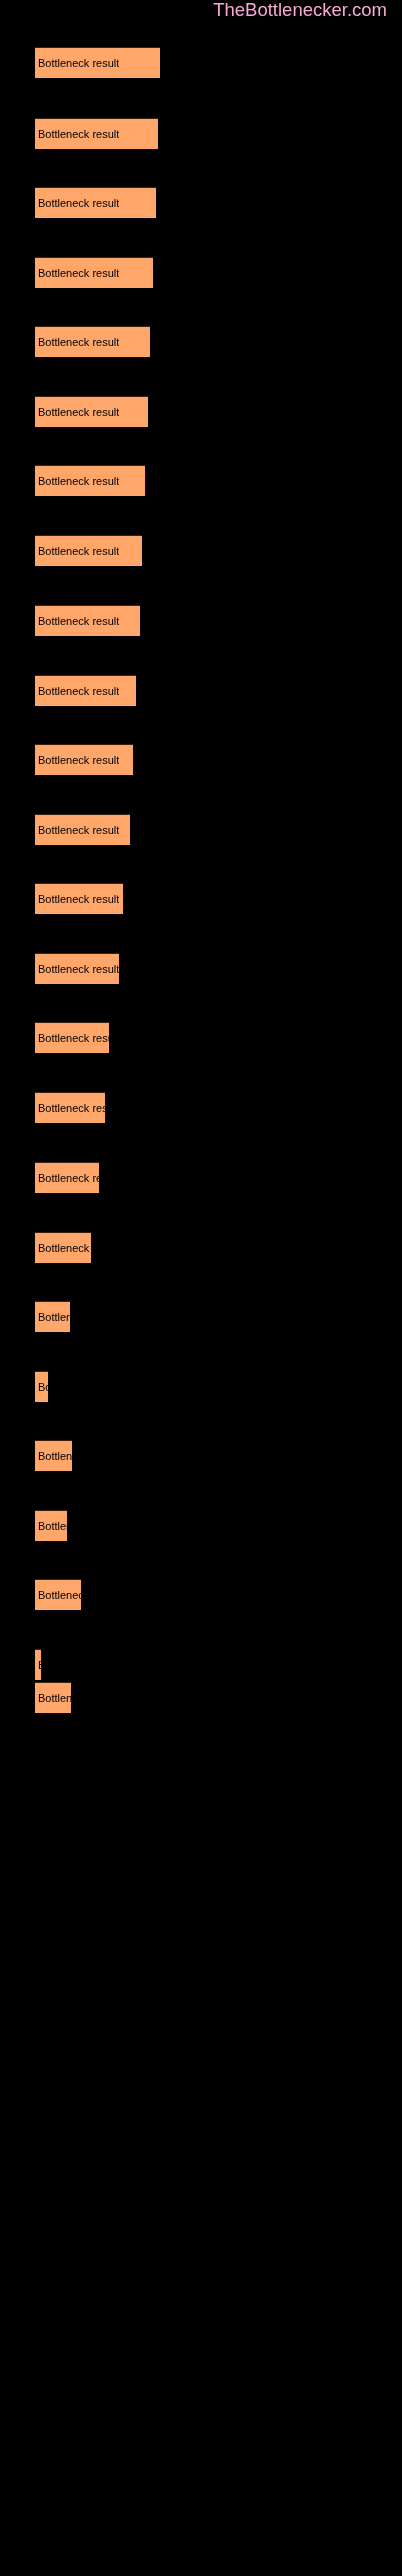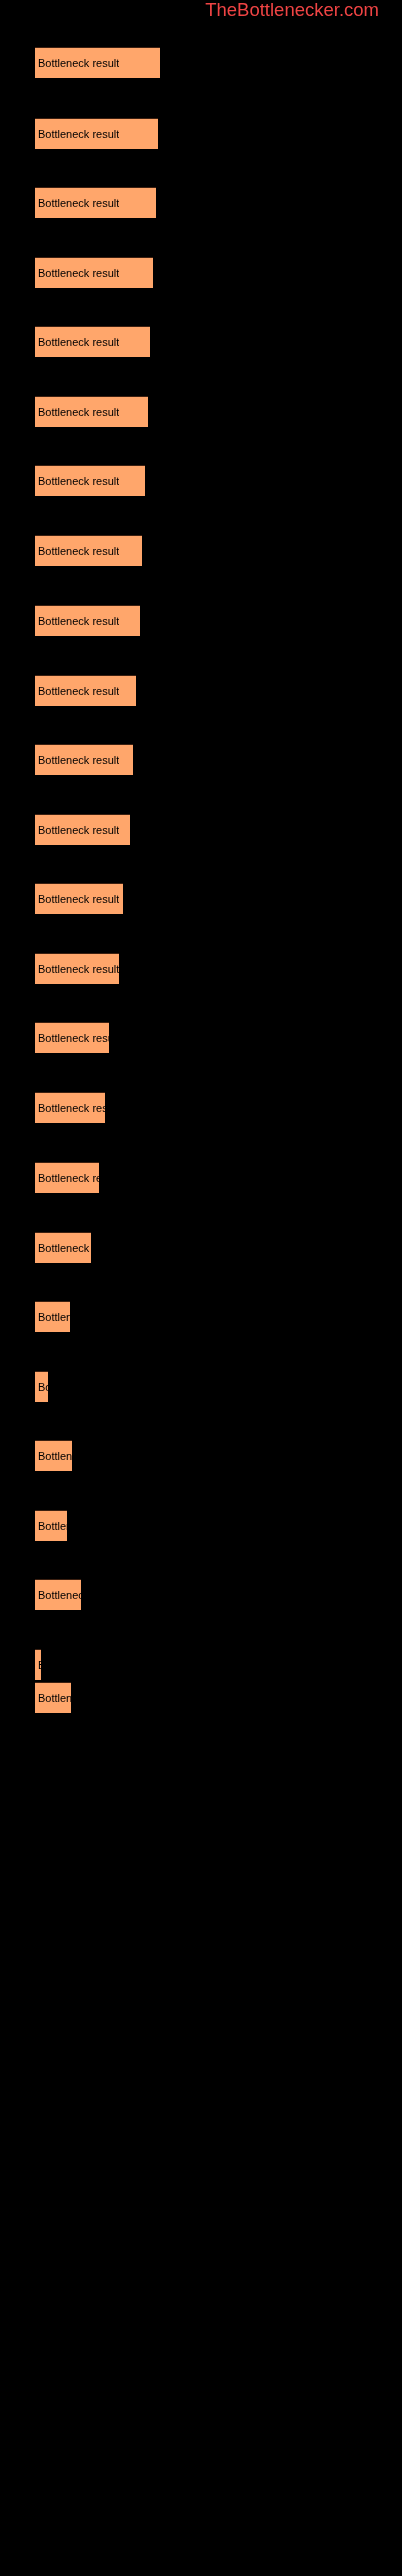--- a/index.html
+++ b/index.html
@@ -4,23 +4,23 @@
 <title>Bottleneck results chart</title>
 <style>
   html,body{margin:0;padding:0;background:#000;}
   body{
     width:403px;height:2576px;position:relative;overflow:hidden;
     font-family:"Liberation Sans","DejaVu Sans",sans-serif;
     background:#000;color:#fff;
   }
   #chart-root{position:absolute;left:0;top:0;width:403px;height:2576px;background:#000;}
   #watermark{
-    position:absolute;right:24px;top:-0.8px;
+    position:absolute;right:16px;top:-0.8px;
     font-size:18.5px;line-height:21px;
-    color:#ef4444;letter-spacing:0px;
+    color:#f9a8d4;letter-spacing:0px;
     white-space:nowrap;
     font-family:"Liberation Sans","DejaVu Sans",sans-serif;
   }
   .bar-row{position:absolute;left:0;margin-left:30px;}
   .bar{
     position:absolute;left:4.8px;
     height:31px;
     background:#ffa66b;
     border-top:1.6px solid #3b1f10;
     box-sizing:border-box;

